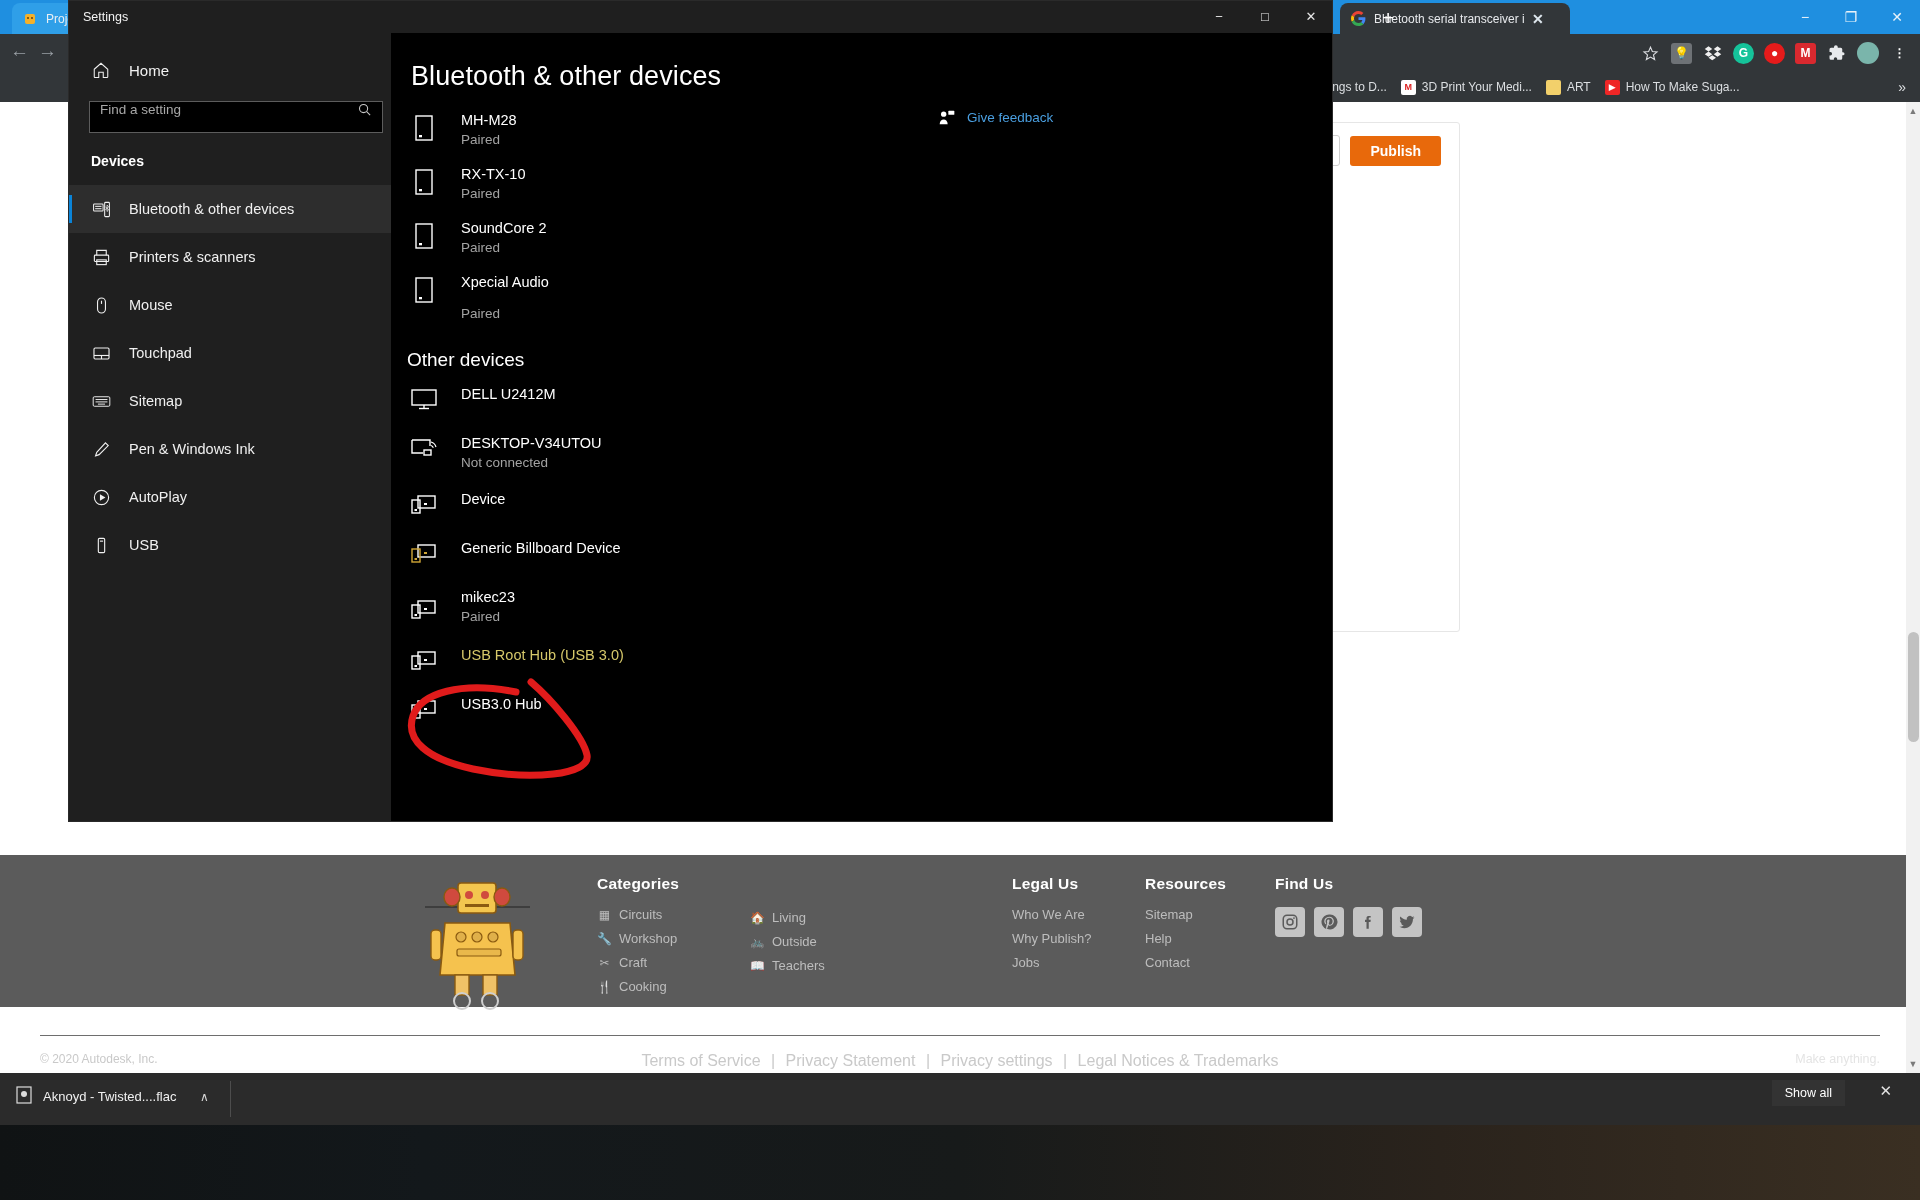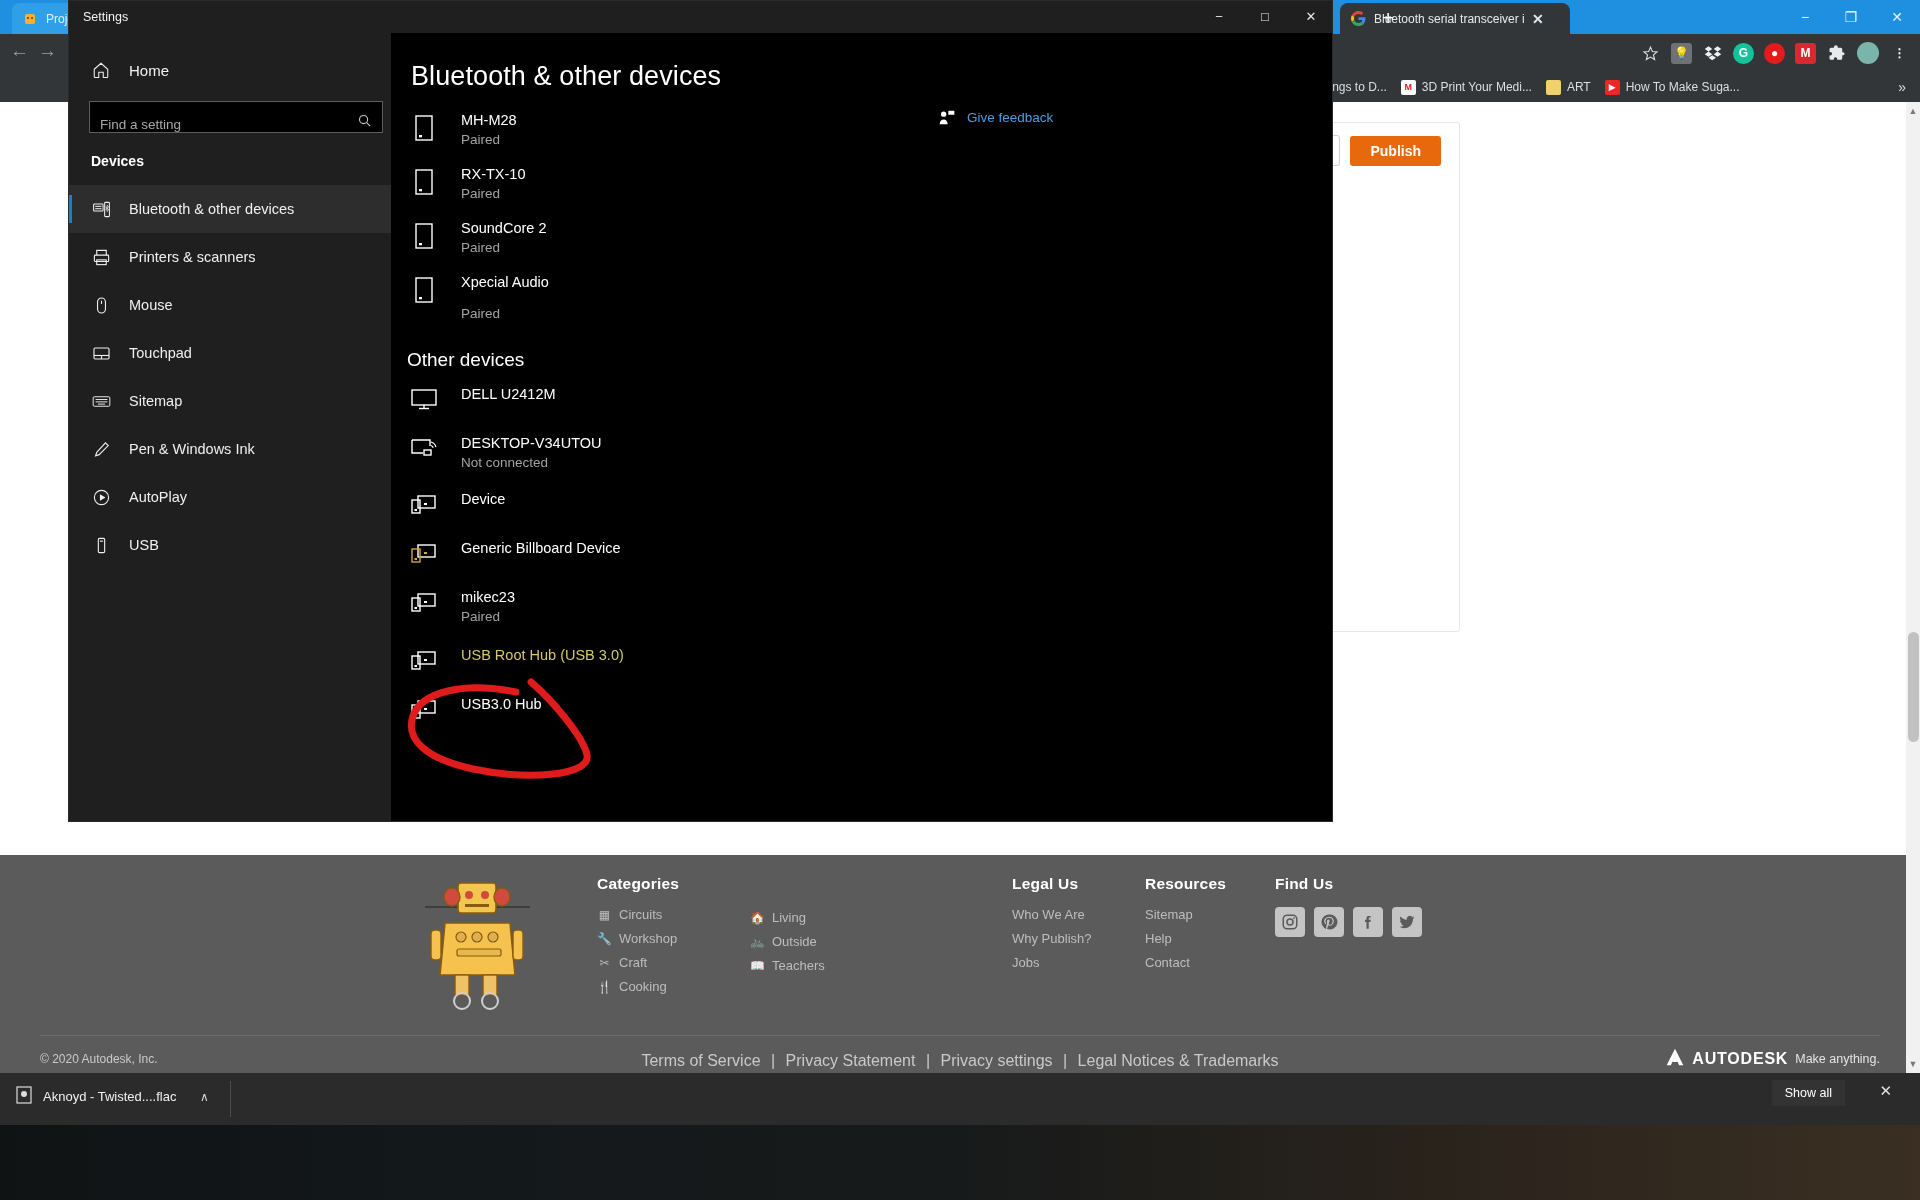--- a/index.html
+++ b/index.html
@@ -41,21 +41,21 @@
   .apps-grid { display:grid; grid-template-columns:repeat(3,4px); grid-template-rows:repeat(3,4px); gap:1.5px; }
   .apps-grid i { display:block; width:4px; height:4px; border-radius:1px; }
 
   
   .page { position:absolute; left:0; top:102px; width:1920px; height:971px; background:#ffffff; overflow:hidden; }
   .editor-card { position:absolute; left:320px; top:20px; width:1140px; height:510px; background:#fff; border:1px solid #e6e6e6; border-radius:3px; }
   .editor-toolbar { position:absolute; right:18px; top:12px; display:flex; align-items:center; gap:10px; }
   .btn-save { padding:7px 16px; font-size:13px; color:#444; background:#fff; border:1px solid #cfcfcf; border-radius:3px; }
   .btn-publish { padding:7px 20px; font-size:14px; color:#fff; background:#e8690b; border:none; border-radius:3px; font-weight:600; }
 
-  .footer { position:absolute; left:0; top:753px; width:1920px; height:218px; background:#5b5b5b; }
+  .footer { position:absolute; left:0; top:753px; width:1920px; height:152px; background:#5b5b5b; }
   .robot { position:absolute; left:425px; top:20px; width:105px; height:135px; }
   .fcol { position:absolute; top:20px; }
   .fcol h4 { color:#fff; font-size:15.5px; font-weight:bold; margin-bottom:14px; letter-spacing:.2px; }
   .flink { color:#bdbdbd; font-size:13px; margin-bottom:9px; display:flex; align-items:center; gap:7px; white-space:nowrap; }
   .fico { width:15px; height:14px; display:inline-flex; align-items:center; justify-content:center; font-size:12px; color:#bdbdbd; }
   .social { display:flex; gap:9px; margin-top:4px; }
   .sq { width:30px; height:30px; background:#c4c4c4; border-radius:4px; display:flex; align-items:center; justify-content:center; color:#5b5b5b; }
   .divider { position:absolute; left:40px; top:180px; width:1840px; height:1px; background:#6e6e6e; }
   .copy { position:absolute; left:40px; top:197px; color:#c9c9c9; font-size:12px; }
   .legal { position:absolute; left:0; right:0; top:197px; text-align:center; color:#c9c9c9; font-size:16px; }
@@ -76,21 +76,21 @@
   }
   .set-titlebar { position:absolute; left:0; top:0; width:1265px; height:32px; background:#1f1f1f; }
   .set-title { position:absolute; left:14px; top:9px; color:#f2f2f2; font-size:12.5px; }
   .set-wc { position:absolute; right:0; top:0; height:32px; display:flex; }
   .set-wc span { width:46px; height:32px; line-height:32px; text-align:center; color:#e6e6e6; font-size:13px; }
 
   .set-nav { position:absolute; left:0; top:32px; width:322px; height:790px; background:#1f1f1f; }
   .nav-home { position:absolute; left:22px; top:27px; display:flex; align-items:center; gap:18px; color:#f2f2f2; font-size:15px; }
   .set-search {
     position:absolute; left:20px; top:68px; width:294px; height:32px;
-    background:#000; border:1px solid #5c5c5c; display:flex; align-items:flex-end; padding:0 10px;
+    background:#000; border:1px solid #5c5c5c; display:flex; align-items:flex-start; padding:0 10px;
   }
   .set-search input {
     background:transparent; border:none; outline:none; color:#d9d9d9; font-size:13.5px;
     font-family:"Liberation Sans", sans-serif; flex:1;
   }
   .set-search input::placeholder { color:#a8a8a8; }
   .nav-group { position:absolute; left:22px; top:120px; color:#ffffff; font-size:14px; font-weight:bold; }
   .nav-list { position:absolute; left:0; top:152px; width:322px; }
   .nav-item { position:relative; height:48px; display:flex; align-items:center; gap:18px; padding-left:22px; color:#f0f0f0; font-size:14.5px; }
   .nav-item.sel { background:#2d2d2d; }
@@ -600,21 +600,21 @@
                 <rect x="1" y="6" width="8" height="13" stroke="#d0a636"></rect>
                 <rect x="3.5" y="15" width="2.5" height="2" fill="#d0a636" stroke="none"></rect>
                 <rect x="13" y="9" width="3" height="2" fill="#d0a636" stroke="none"></rect>
               </svg>
           </span>
           <span>
             <div class="dev-name">Generic Billboard Device</div>
           </span>
         </div>
 
-        <div class="dev-row" style="margin-bottom:20px;">
+        <div class="dev-row" style="margin-bottom:20px;align-items:center;">
           <span class="dev-ico">
             <svg width="26" height="21" viewBox="0 0 26 21" fill="none" stroke="#ffffff" stroke-width="1.4">
                 <rect x="7" y="2" width="17" height="12"></rect>
                 <rect x="1" y="6" width="8" height="13"></rect>
                 <rect x="3.5" y="15" width="2.5" height="2" fill="#ffffff" stroke="none"></rect>
                 <rect x="13" y="9" width="3" height="2" fill="#ffffff" stroke="none"></rect>
               </svg>
           </span>
           <span>
             <div class="dev-name">mikec23</div>

